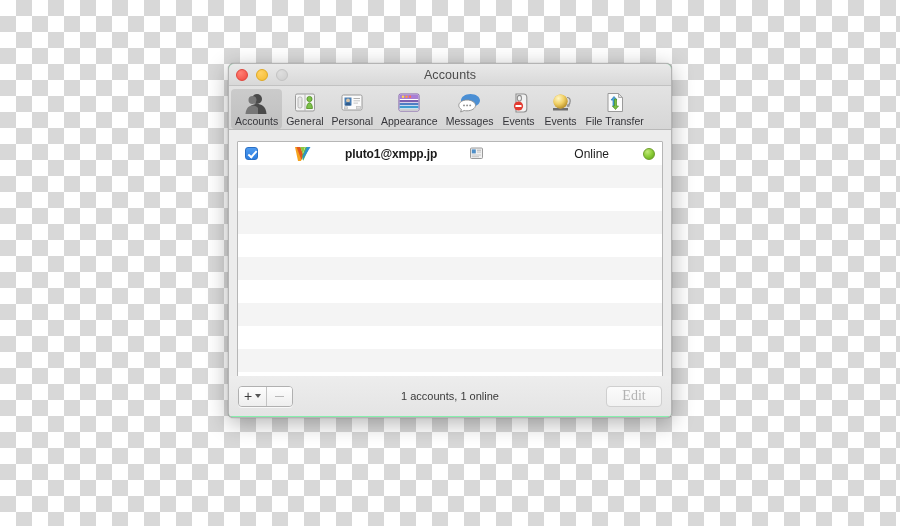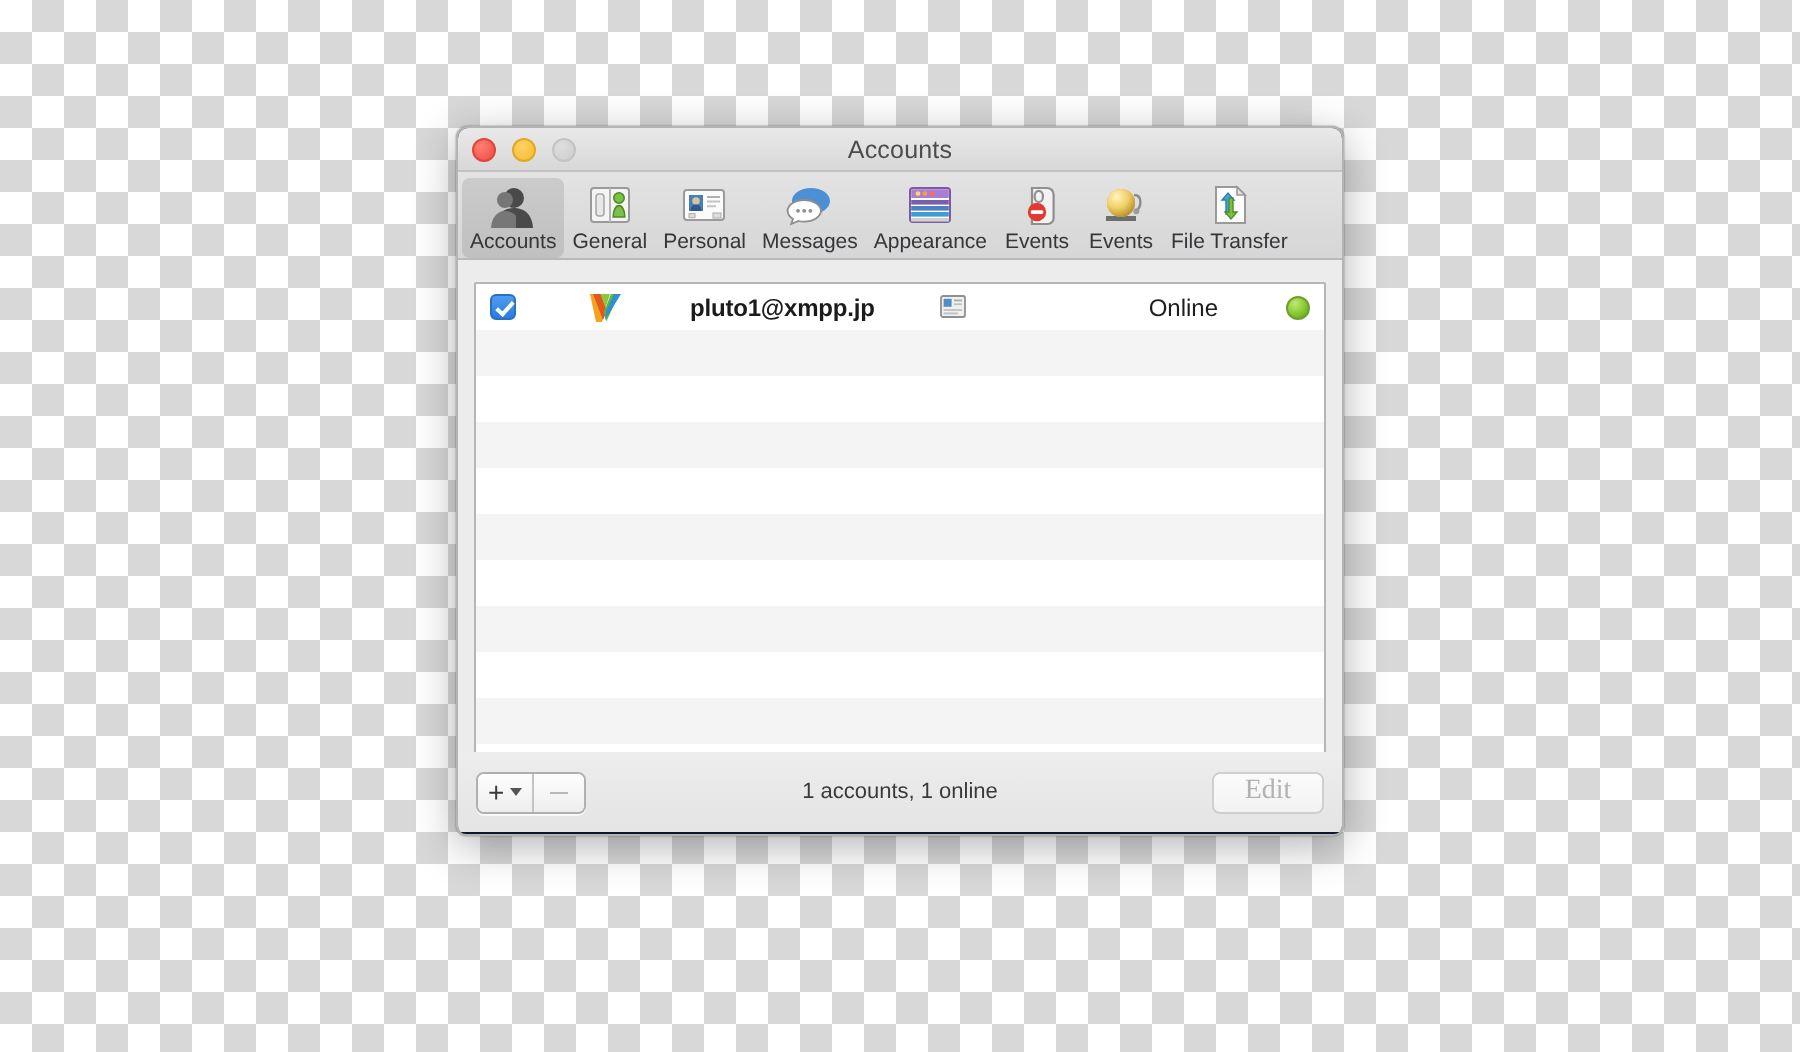--- a/index.html
+++ b/index.html
@@ -17,21 +17,21 @@
     background-size: 32px 32px;
     background-position: 0 0, 16px 16px;
     position: relative;
   }
 
   
   .window {
     position: absolute;
     left: 228px; top: 63px;
     width: 444px; height: 355px;
-    background: #0f172a;
+    background: #86efac;
     border-radius: 6px 6px 5px 5px;
     box-shadow: 0 5px 22px rgba(0,0,0,0.30), 0 0 1px rgba(0,0,0,0.45);
     overflow: hidden;
     border: 1px solid #b4b4b4;
   }
 
   
   .titlebar {
     position: relative;
     height: 22px;
@@ -216,42 +216,42 @@
         <line x1="13.5" y1="9.8" x2="20" y2="9.8" stroke="#c4c4c4" stroke-width="1"></line>
         <line x1="13.5" y1="12.1" x2="18" y2="12.1" stroke="#c4c4c4" stroke-width="1"></line>
         <rect x="4.5" y="15.8" width="3" height="2" fill="#dedede" stroke="#b5b5b5" stroke-width="0.6"></rect>
         <rect x="16.5" y="15.5" width="4" height="2.5" fill="#dedede" stroke="#b5b5b5" stroke-width="0.6"></rect>
       </svg>
       <div class="tb-label">Personal</div>
     </div>
 
     <div class="tb-item">
       <svg class="tb-icon" viewBox="0 0 24 23">
-        <path d="M12.5 3 C17.8 3 22 5.9 22 9.5 C22 13.1 17.8 16 12.5 16 C11.4 16 10.4 15.9 9.4 15.6 L5.5 17.4 L6.4 14.4 C4.3 13.1 3 11.4 3 9.5 C3 5.9 7.2 3 12.5 3 Z" fill="#4b8fd4"></path>
-        <path d="M9 9 C13.6 9 17.5 11.4 17.5 14.4 C17.5 17.4 13.6 19.8 9 19.8 C8 19.8 7 19.7 6.2 19.5 L2.6 21 L3.5 18.5 C1.8 17.4 0.8 16 0.8 14.4 C0.8 11.4 4.4 9 9 9 Z" fill="#ffffff" stroke="#8d8d8d" stroke-width="0.9"></path>
-        <circle cx="6" cy="14.4" r="0.95" fill="#8d8d8d"></circle>
-        <circle cx="9.1" cy="14.4" r="0.95" fill="#8d8d8d"></circle>
-        <circle cx="12.2" cy="14.4" r="0.95" fill="#8d8d8d"></circle>
-      </svg>
-      <div class="tb-label">Messages</div>
-    </div>
-
-    <div class="tb-item">
-      <svg class="tb-icon" viewBox="0 0 24 23">
         <rect x="2" y="3" width="20" height="17" rx="1.5" fill="#ffffff" stroke="#7c5aa6" stroke-width="1"></rect>
         <rect x="2.6" y="3.6" width="18.8" height="4.4" fill="#a87fd4"></rect>
         <circle cx="6" cy="5.8" r="1.2" fill="#ffd84d"></circle>
         <circle cx="9.5" cy="5.8" r="1.2" fill="#ff9c3d"></circle>
         <circle cx="13" cy="5.8" r="1.2" fill="#ff6a5c"></circle>
         <rect x="2.6" y="9" width="18.8" height="2.3" fill="#7a5fb0"></rect>
         <rect x="2.6" y="12" width="18.8" height="2.3" fill="#4f7ec4"></rect>
         <rect x="2.6" y="15" width="18.8" height="2.3" fill="#3f9bd0"></rect>
         <rect x="2.6" y="18" width="18.8" height="1.8" fill="#cfcfcf"></rect>
       </svg>
       <div class="tb-label">Appearance</div>
+    </div>
+
+    <div class="tb-item">
+      <svg class="tb-icon" viewBox="0 0 24 23">
+        <path d="M12.5 3 C17.8 3 22 5.9 22 9.5 C22 13.1 17.8 16 12.5 16 C11.4 16 10.4 15.9 9.4 15.6 L5.5 17.4 L6.4 14.4 C4.3 13.1 3 11.4 3 9.5 C3 5.9 7.2 3 12.5 3 Z" fill="#4b8fd4"></path>
+        <path d="M9 9 C13.6 9 17.5 11.4 17.5 14.4 C17.5 17.4 13.6 19.8 9 19.8 C8 19.8 7 19.7 6.2 19.5 L2.6 21 L3.5 18.5 C1.8 17.4 0.8 16 0.8 14.4 C0.8 11.4 4.4 9 9 9 Z" fill="#ffffff" stroke="#8d8d8d" stroke-width="0.9"></path>
+        <circle cx="6" cy="14.4" r="0.95" fill="#8d8d8d"></circle>
+        <circle cx="9.1" cy="14.4" r="0.95" fill="#8d8d8d"></circle>
+        <circle cx="12.2" cy="14.4" r="0.95" fill="#8d8d8d"></circle>
+      </svg>
+      <div class="tb-label">Messages</div>
     </div>
 
     <div class="tb-item">
       <svg class="tb-icon" viewBox="0 0 24 23">
         <path d="M9 3 L16.5 3 C18.4 3 19.8 4.4 19.8 6.3 L19.8 18 C19.8 19.7 18.5 21 16.8 21 L9 21 Z" fill="#f2f2f2" stroke="#8f8f8f" stroke-width="1.1"></path>
         <ellipse cx="12.4" cy="7.2" rx="2.1" ry="2.8" fill="none" stroke="#8f8f8f" stroke-width="1.1"></ellipse>
         <circle cx="11.5" cy="15" r="4.6" fill="#e23a30"></circle>
         <rect x="8.4" y="14.1" width="6.2" height="1.9" rx="0.6" fill="#ffffff"></rect>
       </svg>
       <div class="tb-label">Events</div>

